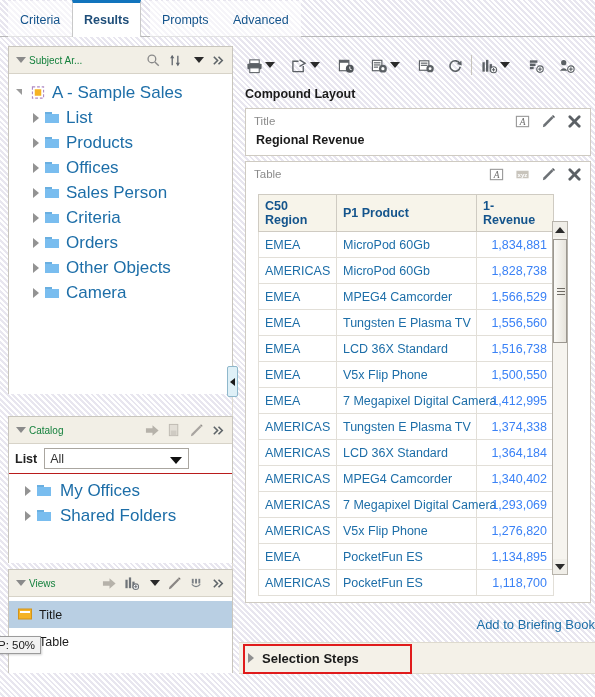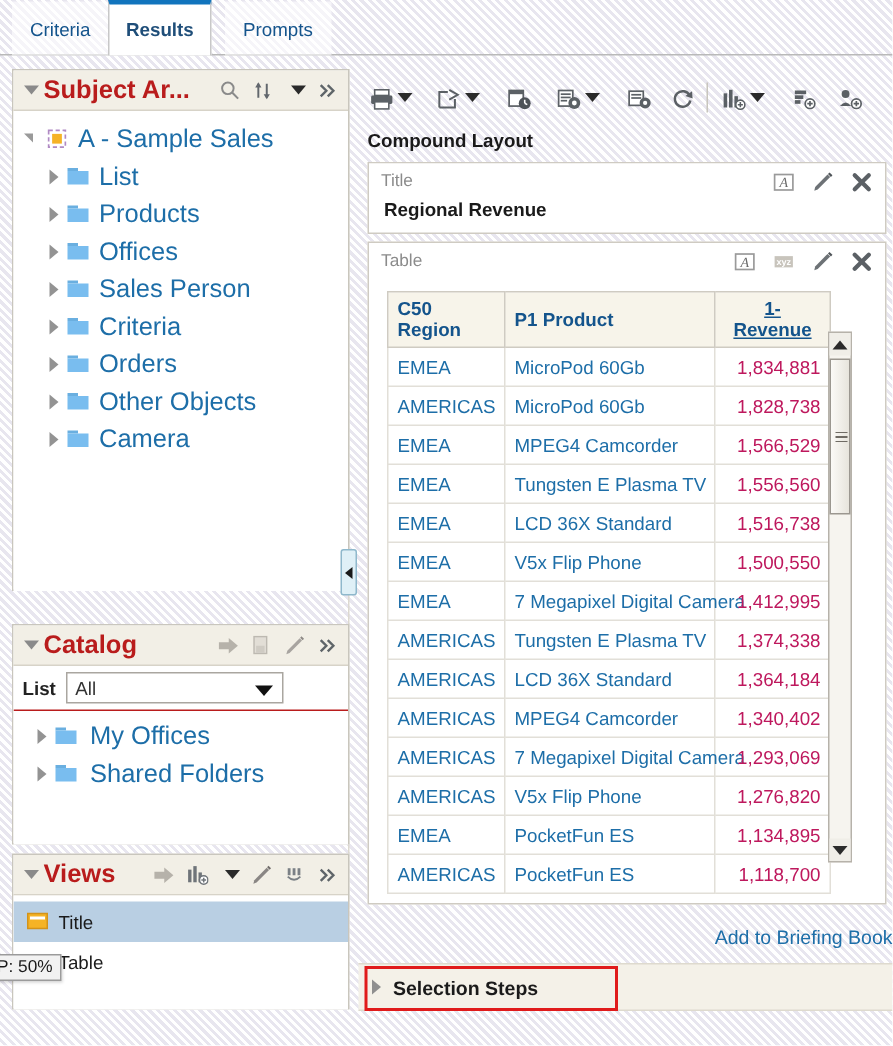--- a/index.html
+++ b/index.html
@@ -70,21 +70,21 @@
     width: 11px; height: 11px; margin-right: 3px; flex: none;
     position: relative;
   }
   .panel-hd .twisty::after {
     content: ""; position: absolute; left: 1px; top: 2px;
     border-left: 5px solid transparent;
     border-right: 5px solid transparent;
     border-top: 6px solid #8a8a8a;
   }
   .panel-hd .ttl {
-    font-weight: bold; font-size: 17px; color: #b91c1c; white-space: nowrap;
+    font-weight: normal; font-size: 10px; color: #15803d; white-space: nowrap;
     overflow: hidden; text-overflow: ellipsis;
   }
   .hd-tools { margin-left: auto; display: flex; align-items: center; gap: 7px; padding-right: 2px; }
   .ic { width: 15px; height: 15px; display: block; flex: none; cursor: pointer; }
   .ic.nc { cursor: default; }
 
   .panel-body { background: #fff; overflow: hidden; position: relative; }
 
   .tree { padding: 6px 0 0 0; }
   .node {
@@ -186,26 +186,26 @@
   .titletext { font-weight: bold; font-size: 12.5px; color: #1a1a1a; padding: 0 0 8px 10px; }
 
   
   .tblwrap { position: relative; padding: 8px 0 0 12px; }
   .tbl { border-collapse: collapse; width: 295px; table-layout: fixed; }
   .tbl th {
     background: #f7f4ea; color: #14548c; font-weight: bold;
     font-size: 12.5px; text-align: left;
     border: 1px solid #cfcbc2; padding: 4px 6px; height: 26px;
   }
-  .tbl th.num { text-align: center; text-decoration: underline; }
+  .tbl th.num { text-align: left; }
   .tbl td {
     border: 1px solid #e2dfd8; font-size: 12.5px; color: #1d6ea8;
     padding: 4px 6px; height: 26px; white-space: nowrap; background:#fff;
   }
-  .tbl td.num { text-align: right; color: #be185d; }
+  .tbl td.num { text-align: right; color: #3b82f6; }
   .col-a { width: 78px; } .col-b { width: 140px; } .col-c { width: 77px; }
 
   
   .vsb {
     position: absolute; right: 22px; top: 35px; width: 16px; height: 354px;
     background: #f6f4ef; border: 1px solid #b6b2aa;
   }
   .vsb .arrw {
     height: 15px; display: flex; align-items: center; justify-content: center;
     background: #f0eee8;
@@ -255,20 +255,21 @@
 </head>
 <body>
 
 <div id="app">
 
   <div class="tabbar">
     <div class="tabline"></div>
     <div class="tab inactive" style="left:8px;">Criteria</div>
     <div class="tab active" style="left:72px;">Results</div>
     <div class="tab inactive" style="left:150px;">Prompts</div>
+    <div class="tab inactive" style="left:221px;">Advanced</div>
   </div>
 
   <div class="split-line"></div>
 
   <div class="sidebar">
 
     <div class="panel" style="height:348px;">
       <div class="panel-hd">
         <span class="twisty"></span>
         <span class="ttl">Subject Ar...</span>

